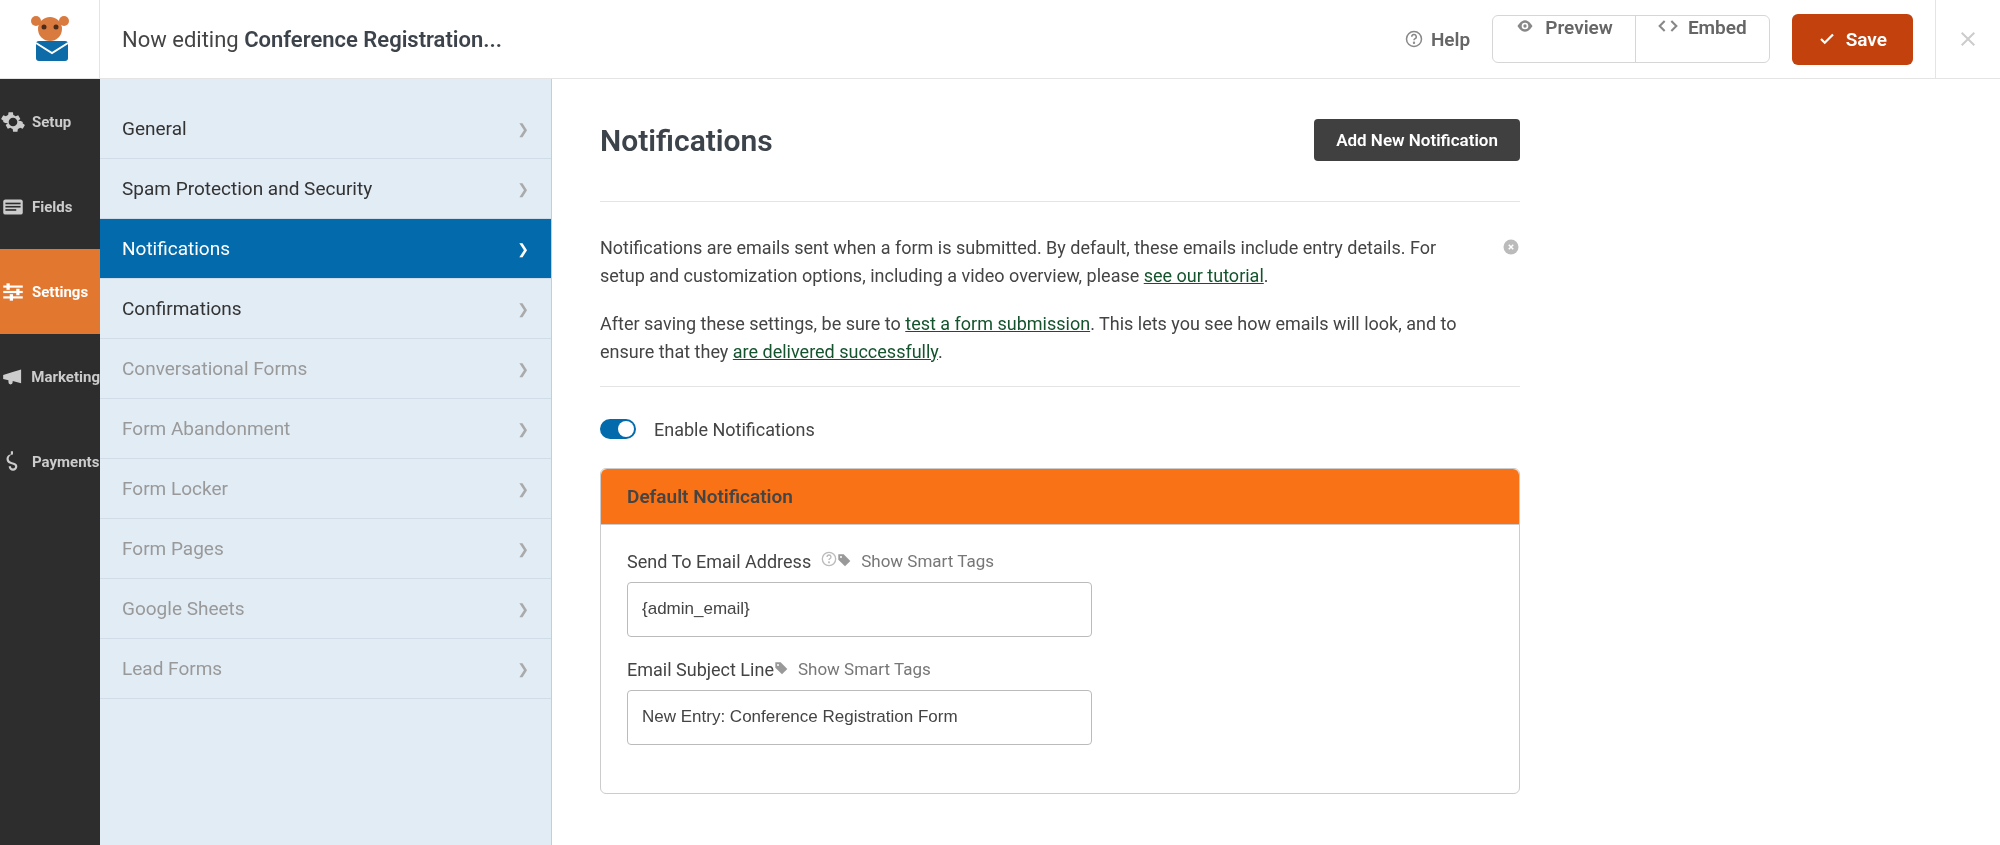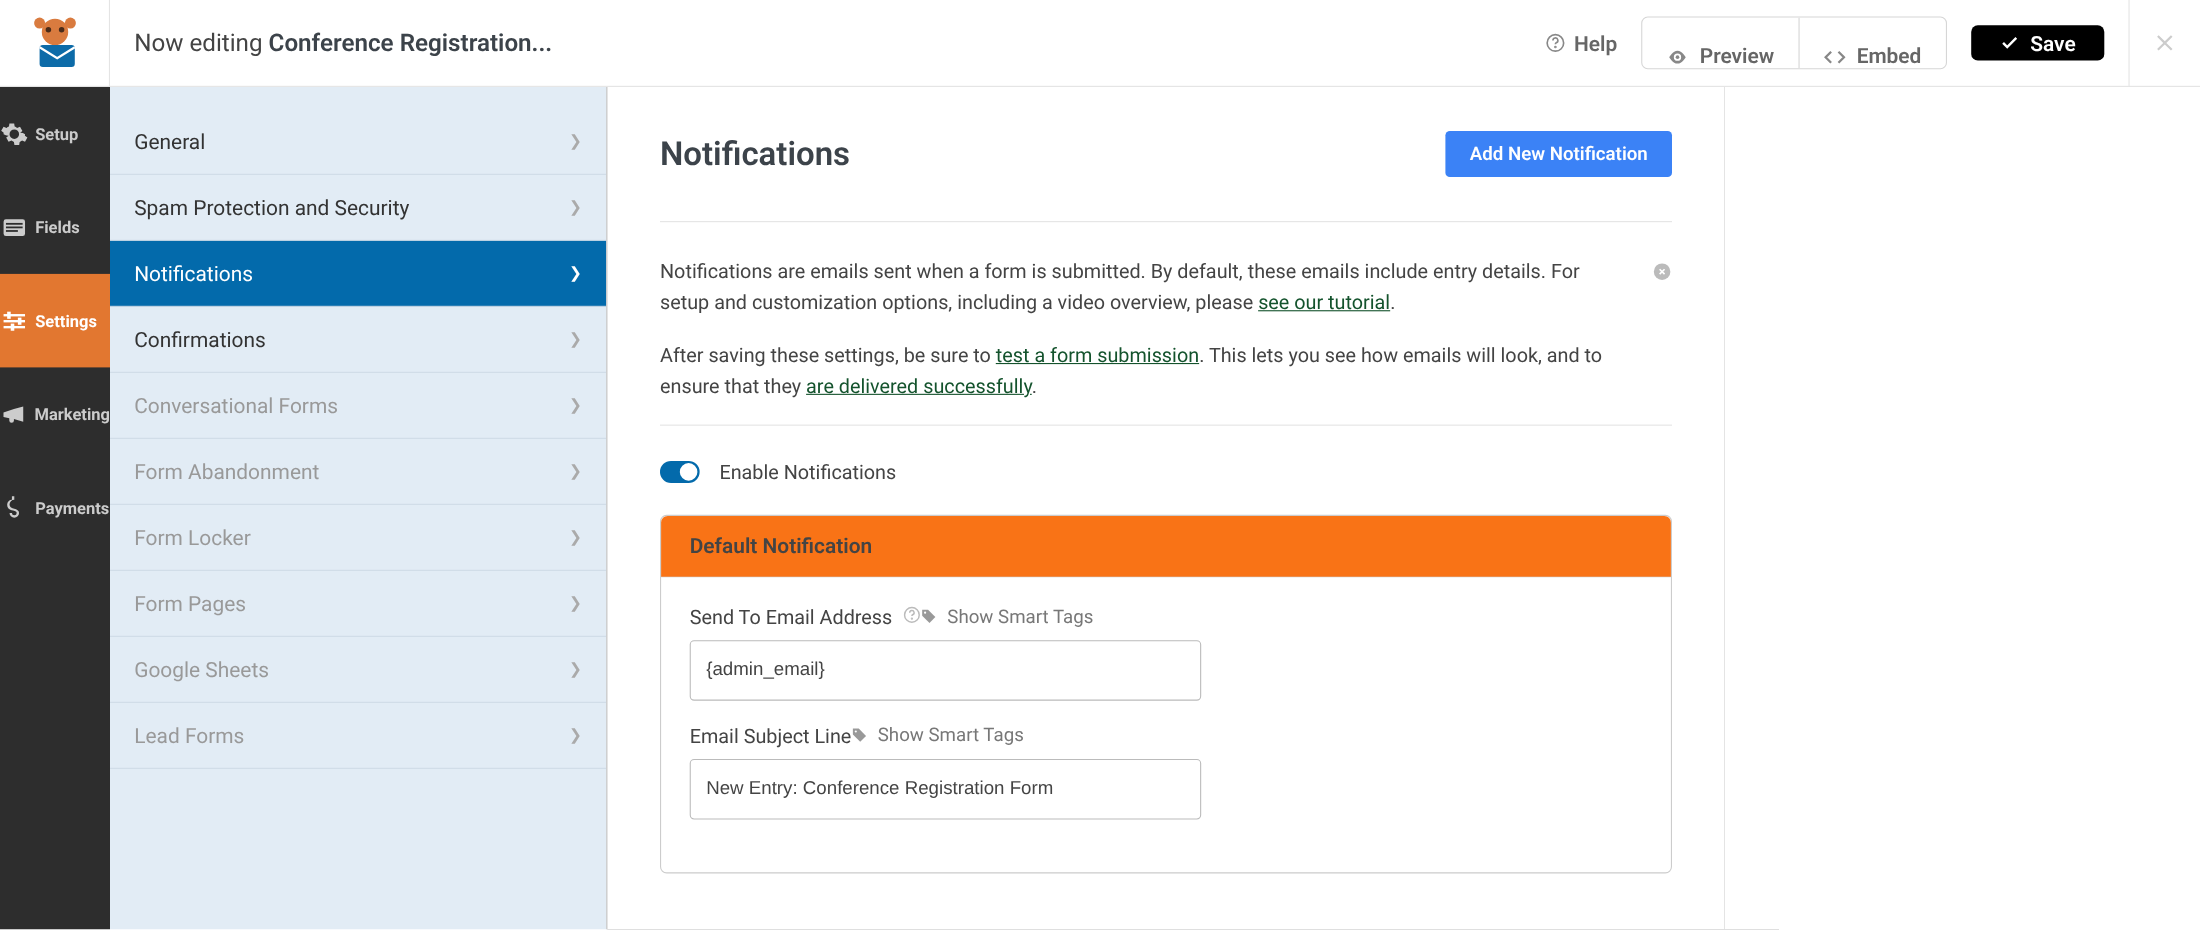--- a/index.html
+++ b/index.html
@@ -6,40 +6,40 @@
 body { font-family: -apple-system, BlinkMacSystemFont, "Segoe UI", Roboto, Arial, sans-serif; background: #fff; overflow: hidden; }
 .layout { display: flex; height: 845px; width: 2000px; }
 .topbar { position: absolute; top: 0; left: 0; right: 0; height: 79px; display: flex; align-items: center; border-bottom: 1px solid #e4e4e4; background: #fff; z-index: 10; }
 .logo { width: 100px; height: 79px; display: flex; align-items: center; justify-content: center; border-right: 1px solid #e4e4e4; }
 .logo svg { width: 56px; height: 56px; }
 .top-title { flex: 1; padding-left: 22px; font-size: 22px; color: #444; font-weight: 400; }
 .top-title b { font-weight: 600; color: #3c434a; }
 .top-actions { display: flex; align-items: center; gap: 0; padding-right: 20px; }
 .help { display: flex; align-items: center; gap: 8px; color: #666; font-size: 19px; font-weight: 600; margin-right: 22px; cursor: pointer; }
 .btn-group { display: flex; border: 1px solid #d6d6d6; border-radius: 6px; overflow: hidden; margin-right: 22px; }
-.btn-group > div { display: flex; align-items: flex-end; gap: 10px; padding: 0 22px; height: 46px; font-size: 19px; font-weight: 600; color: #666; cursor: pointer; }
+.btn-group > div { display: flex; align-items: flex-start; gap: 10px; padding: 0 22px; height: 46px; font-size: 19px; font-weight: 600; color: #666; cursor: pointer; }
 .btn-group > div + div { border-left: 1px solid #d6d6d6; }
-.save-btn { display: flex; align-items: center; gap: 10px; padding: 0 26px; height: 32px; background: #000000; color: #fff; font-size: 19px; font-weight: 600; border-radius: 6px; cursor: pointer; }
+.save-btn { display: flex; align-items: center; gap: 10px; padding: 0 26px; height: 51px; background: #c2410c; color: #fff; font-size: 19px; font-weight: 600; border-radius: 6px; cursor: pointer; }
 .close-icon { color: #ccc; font-size: 30px; margin-left: 22px; border-left: 1px solid #e4e4e4; padding-left: 20px; height: 79px; display: flex; align-items: center; cursor: pointer; }
 .sidebar-left { width: 100px; background: #2d2d2d; padding-top: 79px; flex-shrink: 0; }
 .sidebar-left .item { height: 85px; display: flex; flex-direction: row; align-items: center; justify-content: flex-start; gap: 6px; color: #ccc; font-size: 15px; cursor: pointer; font-weight: bold; }
 .sidebar-left .item.active { background: #e27730; color: #fff; }
 .sidebar-left .item svg { width: 26px; height: 26px; fill: currentColor; }
 .settings-panel { width: 452px; background: #e2ecf5; padding-top: 99px; border-right: 1px solid #ccc; flex-shrink: 0; overflow-y: auto; }
 .settings-panel .row { height: 60px; display: flex; align-items: center; justify-content: space-between; padding: 0 22px; font-size: 19px; color: #333; border-bottom: 1px solid #d0dce7; cursor: pointer; }
 .settings-panel .row.active { background: #036aab; color: #fff; }
 .settings-panel .row.muted { color: #999; }
 .settings-panel .row .chev { color: #aaa; font-size: 14px; }
 .settings-panel .row.active .chev { color: #fff; }
 .main { flex: 1; padding-top: 79px; background: #5a5a5a; position: relative; display: flex; }
 .main-inner { background: #fff; flex: 1; margin-right: 432px; padding: 40px 48px; overflow-y: auto; }
 .main-right { position: absolute; right: 0; top: 79px; bottom: 0; width: 432px; background: #fff; }
 .page-h { display: flex; justify-content: space-between; align-items: center; margin-bottom: 40px; }
 .page-h h1 { font-size: 30px; font-weight: 600; color: #3c434a; }
-.add-notif { background: #3b82f6; color: #fff; padding: 0 22px; height: 42px; display: flex; align-items: center; font-size: 17px; font-weight: 600; border-radius: 4px; cursor: pointer; }
+.add-notif { background: #404040; color: #fff; padding: 0 22px; height: 42px; display: flex; align-items: center; font-size: 17px; font-weight: 600; border-radius: 4px; cursor: pointer; }
 hr { border: none; border-top: 1px solid #e4e4e4; margin: 0 0 32px 0; }
 .info-p { font-size: 18px; line-height: 1.55; color: #444; margin-bottom: 20px; position: relative; padding-right: 48px; }
 .info-p a { color: #14532d; text-decoration: underline; }
 .info-dismiss { position: absolute; right: 0; top: 0; color: #bbb; font-size: 20px; cursor: pointer; }
 .toggle-row { display: flex; align-items: center; gap: 18px; margin: 28px 0; }
 .toggle { width: 36px; height: 20px; background: #036aab; border-radius: 20px; position: relative; cursor: pointer; }
 .toggle::after { content: ''; position: absolute; right: 2px; top: 2px; width: 16px; height: 16px; background: #fff; border-radius: 50%; }
 .toggle-label { font-size: 18px; color: #444; }
 .notif-card { border: 1px solid #ccc; border-radius: 6px; margin-top: 10px; }
 .notif-head { background: #f97316; height: 56px; display: flex; align-items: center; padding: 0 26px; font-size: 19px; font-weight: 600; color: #444; border-bottom: 1px solid #ccc; border-radius: 6px 6px 0 0; }

